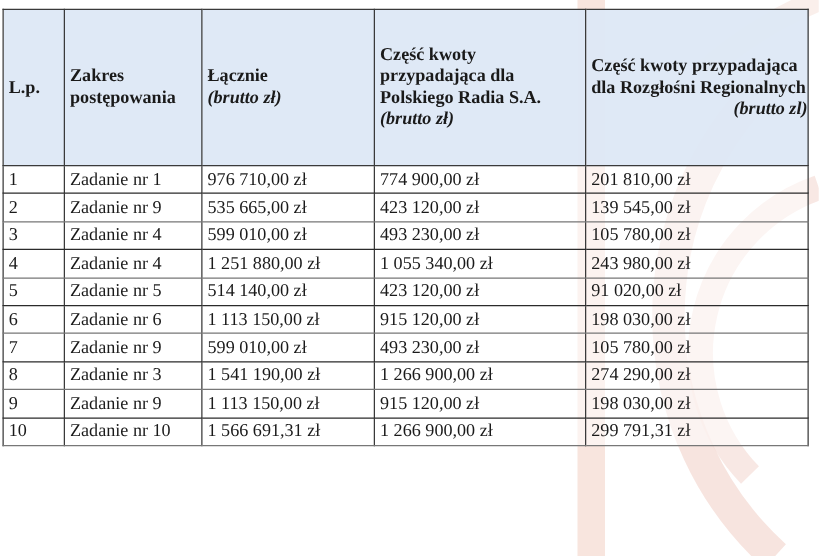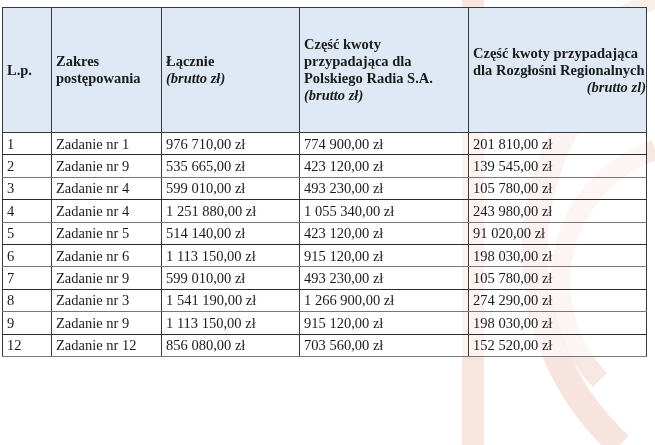--- a/index.html
+++ b/index.html
@@ -162,20 +162,20 @@
       <td>274 290,00 zł</td>
     </tr>
     <tr>
       <td>9</td>
       <td>Zadanie nr 9</td>
       <td>1 113 150,00 zł</td>
       <td>915 120,00 zł</td>
       <td>198 030,00 zł</td>
     </tr>
     <tr>
-      <td>12</td>
-      <td>Zadanie nr 12</td>
-      <td>856 080,00 zł</td>
-      <td>703 560,00 zł</td>
-      <td>152 520,00 zł</td>
+      <td>10</td>
+      <td>Zadanie nr 10</td>
+      <td>1 566 691,31 zł</td>
+      <td>1 266 900,00 zł</td>
+      <td>299 791,31 zł</td>
     </tr>
   </tbody>
 </table>
 
 </body></html>

